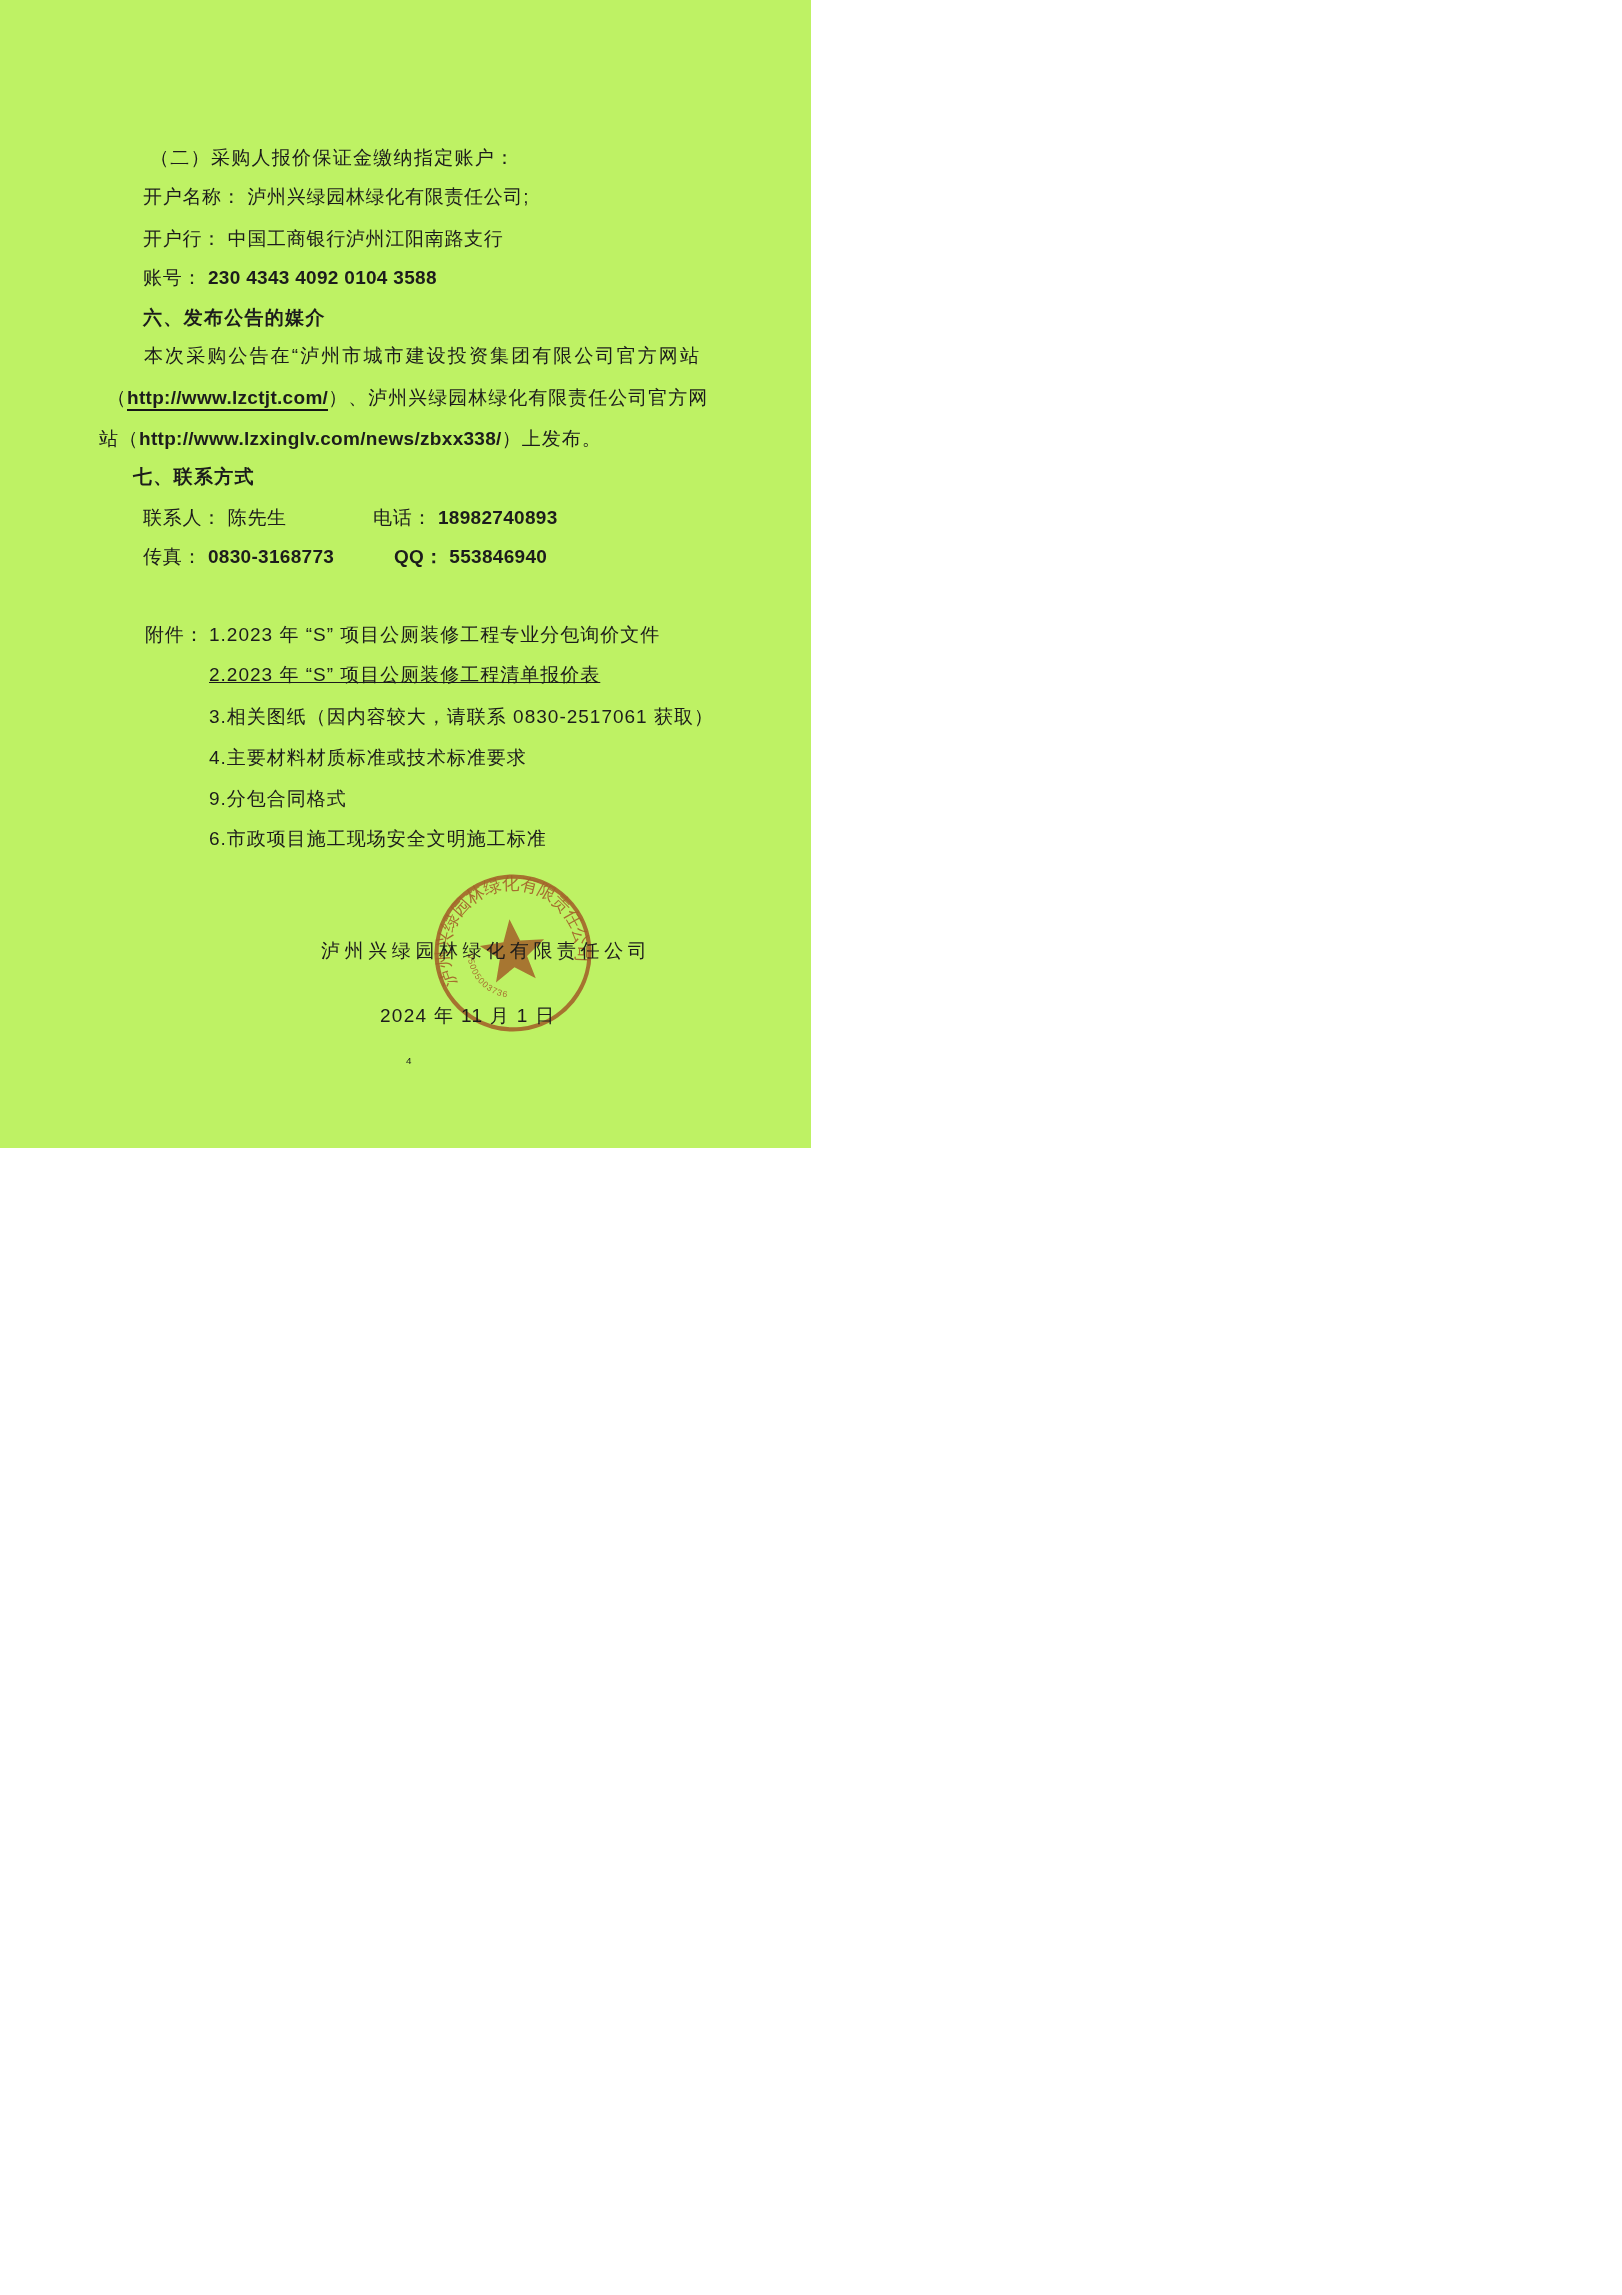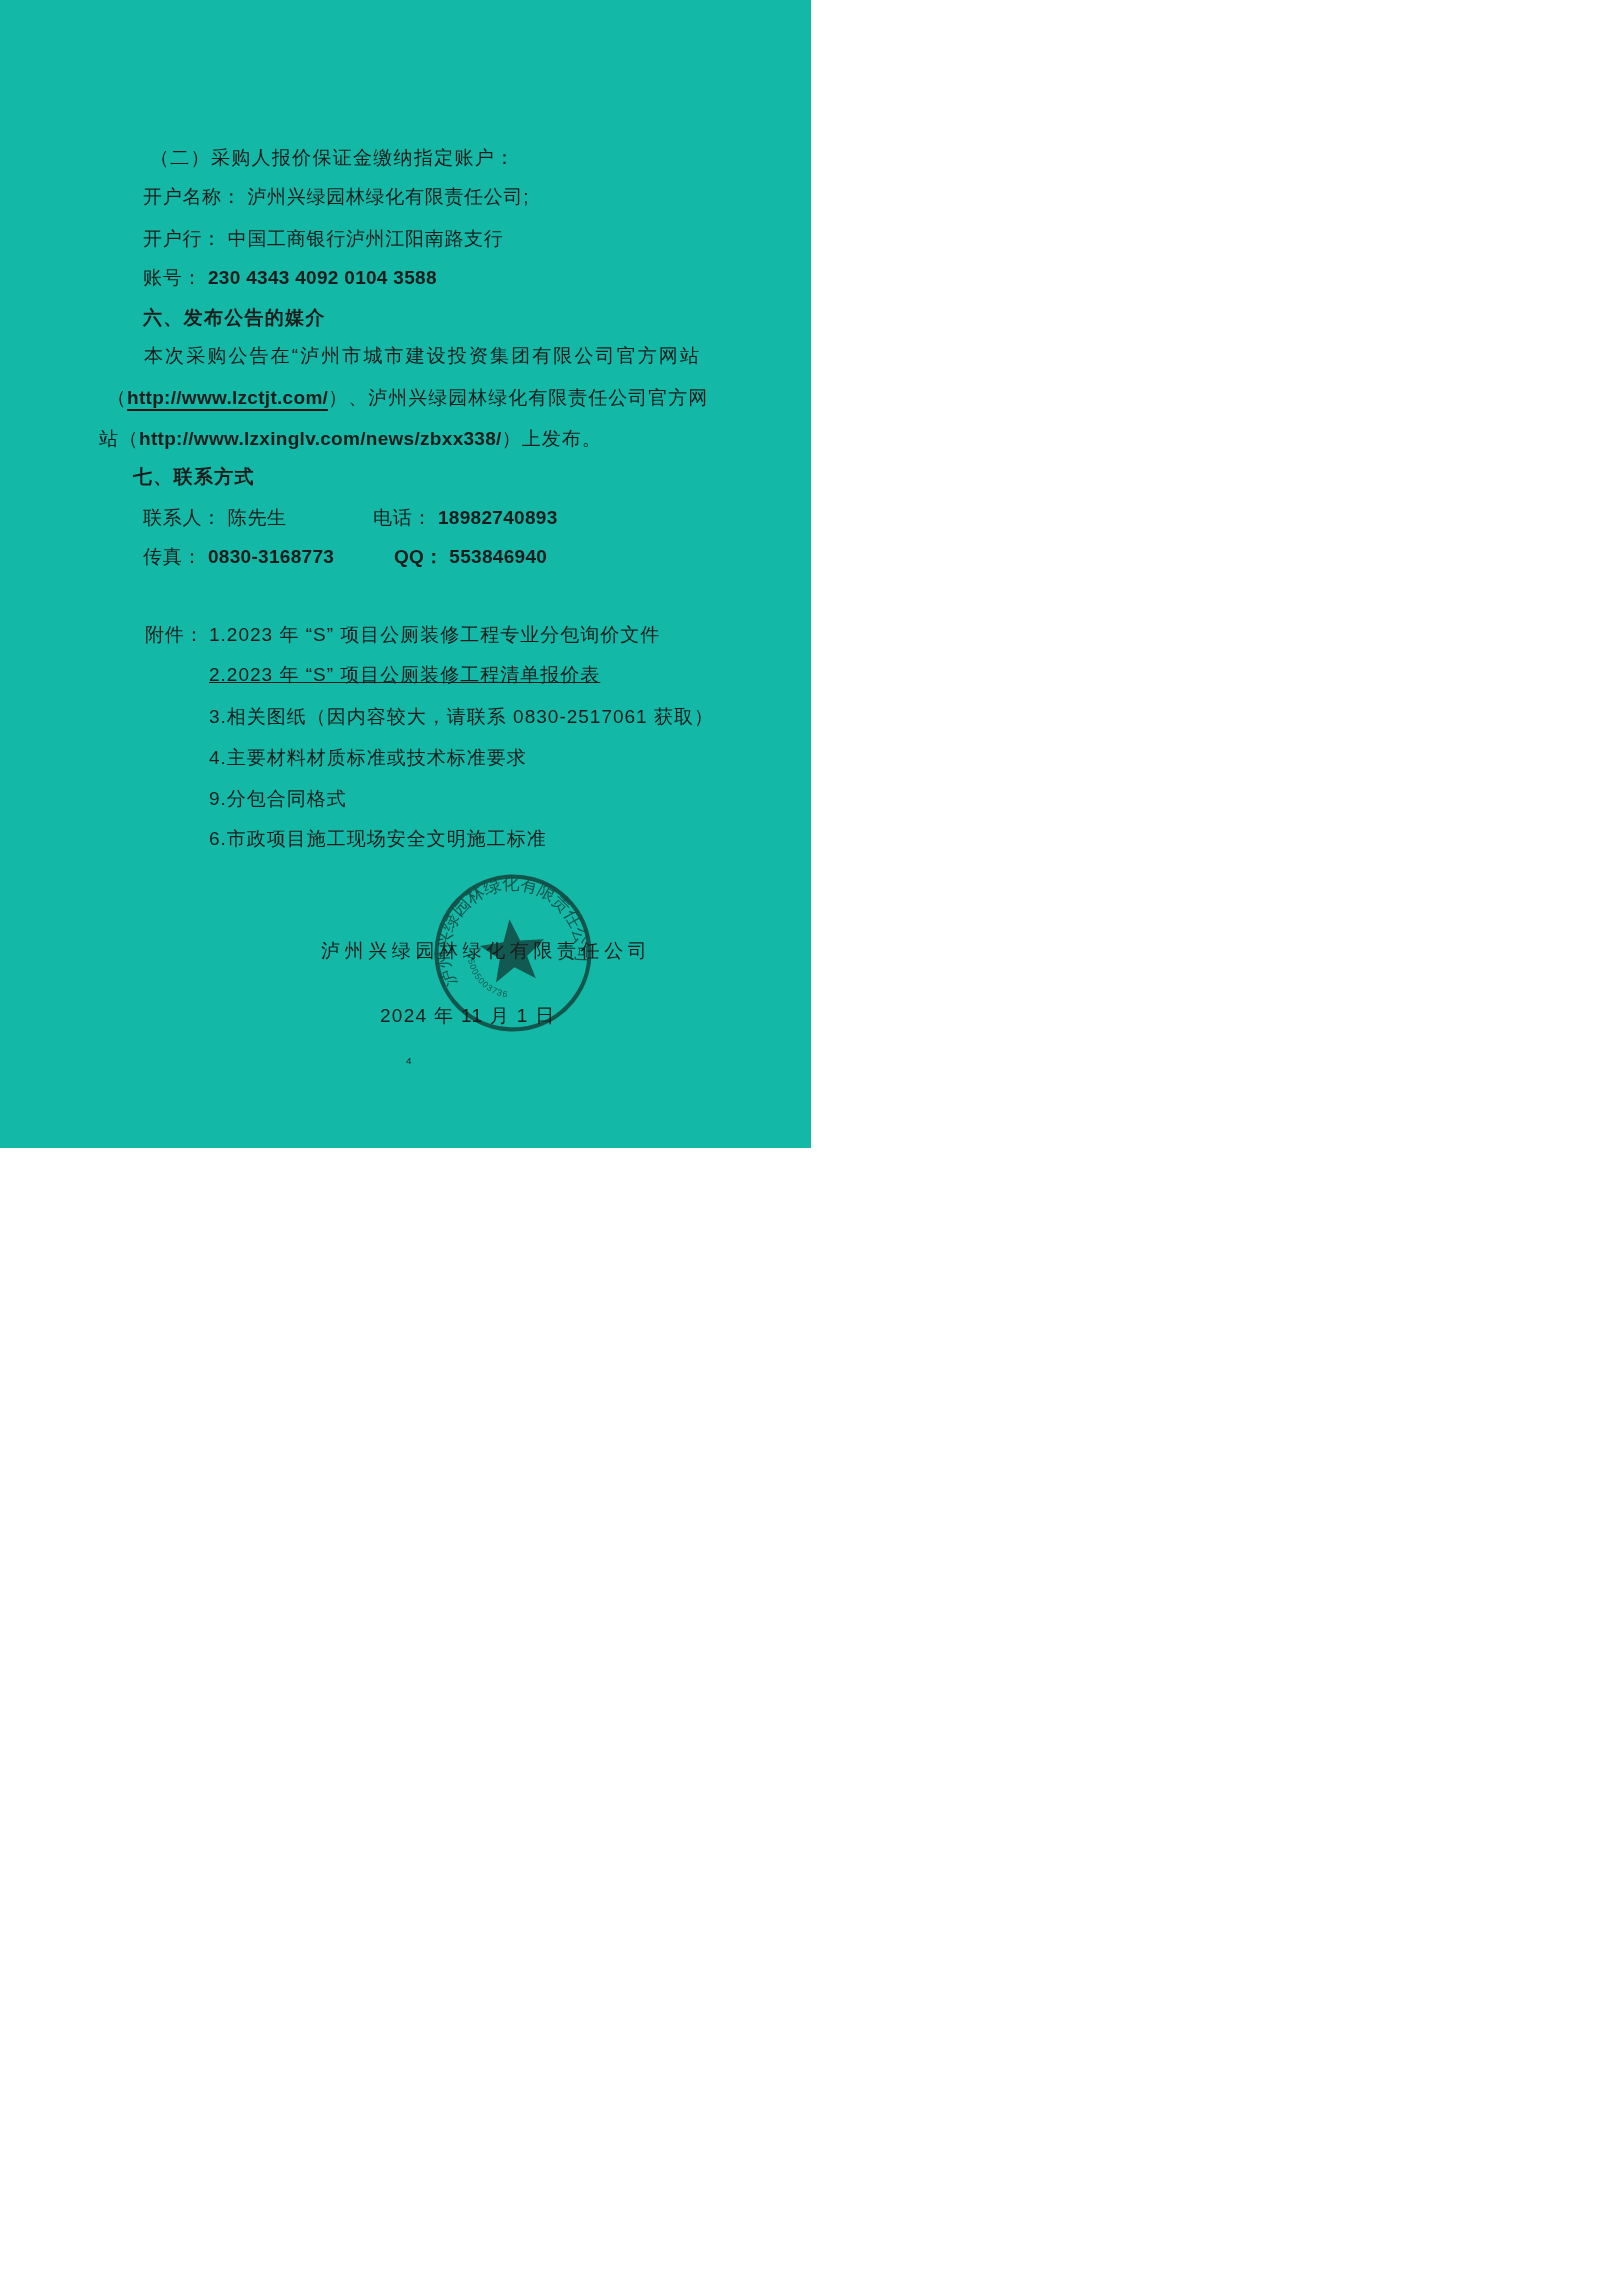--- a/index.html
+++ b/index.html
@@ -1,19 +1,19 @@
 <!DOCTYPE html>
 <html style="font-size:10.5px"><head>
 <meta charset="utf-8">
 <style>
   html,body{margin:0;padding:0;background:#ffffff;}
   .page{
     position:relative;
     width:811px;height:1148px;
-    background:#14b8a6;
+    background:#bef264;
     overflow:hidden;
     font-family:"Liberation Sans","Liberation Serif",serif;
     color:#1c1c1c;
   }
   .line{
     position:absolute;
     white-space:nowrap;
     font-size:19px;
     line-height:29px;
     letter-spacing:0.7px;

